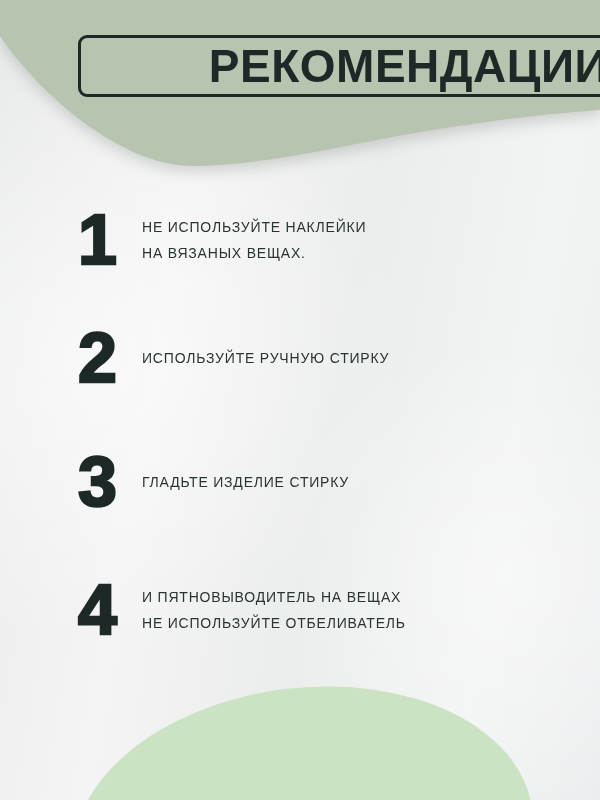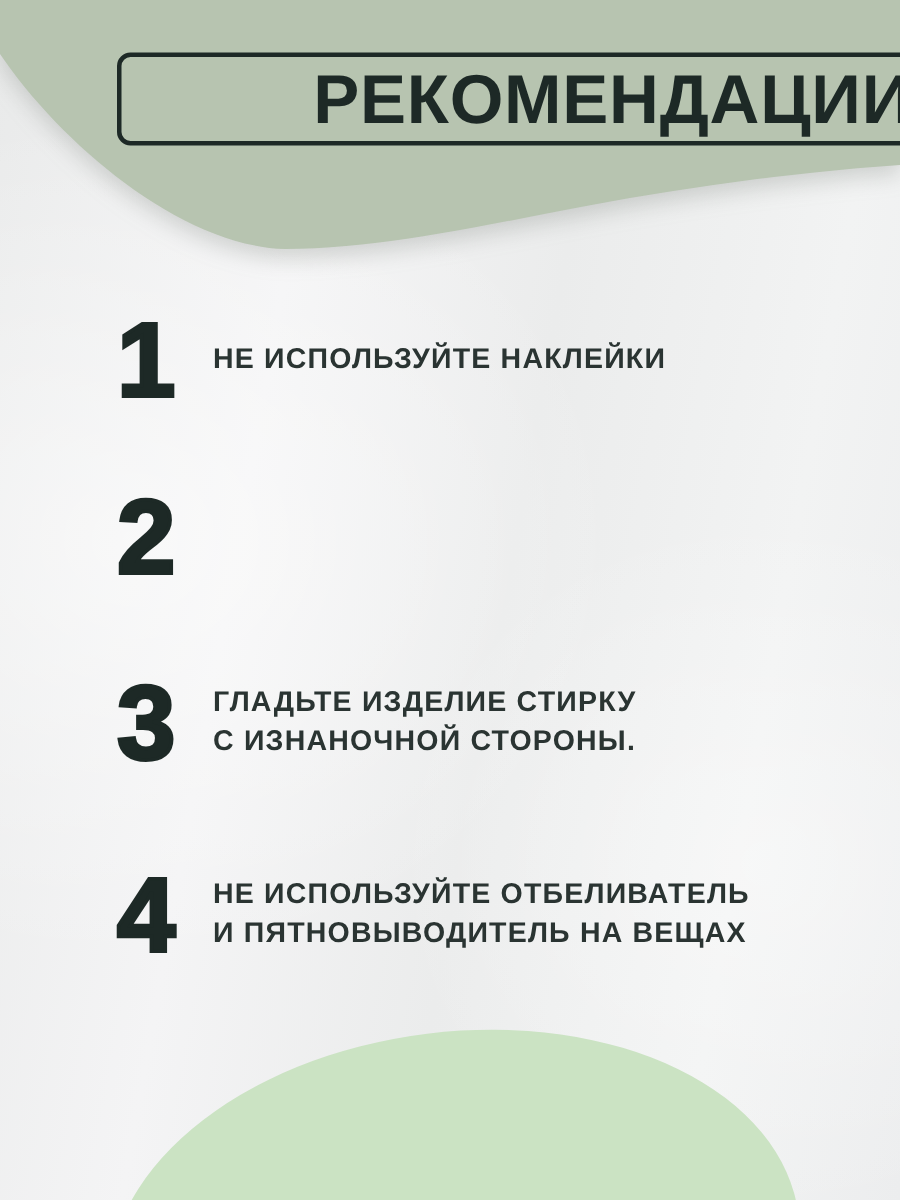--- a/index.html
+++ b/index.html
@@ -71,24 +71,24 @@
   .num {
     flex: 0 0 64px;
     width: 64px;
     font-size: 70px;
     line-height: 1;
     font-weight: 700;
     color: var(--ink);
     -webkit-text-stroke: 2.5px var(--ink);
   }
   .text {
-    font-size: 19px;
+    font-size: 14px;
     line-height: 26px;
     letter-spacing: 0.8px;
-    font-weight: 700;
+    font-weight: 400;
     color: var(--text-ink);
     white-space: nowrap;
   }
 </style>
 </head>
 <body>
 
 <div class="page">
 
   <svg class="top-blob" width="600" height="220" viewBox="0 0 600 220" aria-hidden="true">
@@ -98,38 +98,39 @@
   <div class="bottom-blob"></div>
 
   <div class="title-box">
     <span class="title">РЕКОМЕНДАЦИИ</span>
   </div>
 
   <div class="item item-1">
     <span class="num">1</span>
     <div class="text">
       <div>НЕ ИСПОЛЬЗУЙТЕ НАКЛЕЙКИ</div>
+      <div>НА ВЯЗАНЫХ ВЕЩАХ.</div>
     </div>
   </div>
 
   <div class="item item-2">
     <span class="num">2</span>
     <div class="text">
+      <div>ИСПОЛЬЗУЙТЕ РУЧНУЮ СТИРКУ</div>
     </div>
   </div>
 
   <div class="item item-3">
     <span class="num">3</span>
     <div class="text">
       <div>ГЛАДЬТЕ ИЗДЕЛИЕ СТИРКУ</div>
-      <div>С ИЗНАНОЧНОЙ СТОРОНЫ.</div>
     </div>
   </div>
 
   <div class="item item-4">
     <span class="num">4</span>
     <div class="text">
+      <div>И ПЯТНОВЫВОДИТЕЛЬ НА ВЕЩАХ</div>
       <div>НЕ ИСПОЛЬЗУЙТЕ ОТБЕЛИВАТЕЛЬ</div>
-      <div>И ПЯТНОВЫВОДИТЕЛЬ НА ВЕЩАХ</div>
     </div>
   </div>
 
 </div>
 
 </body></html>

